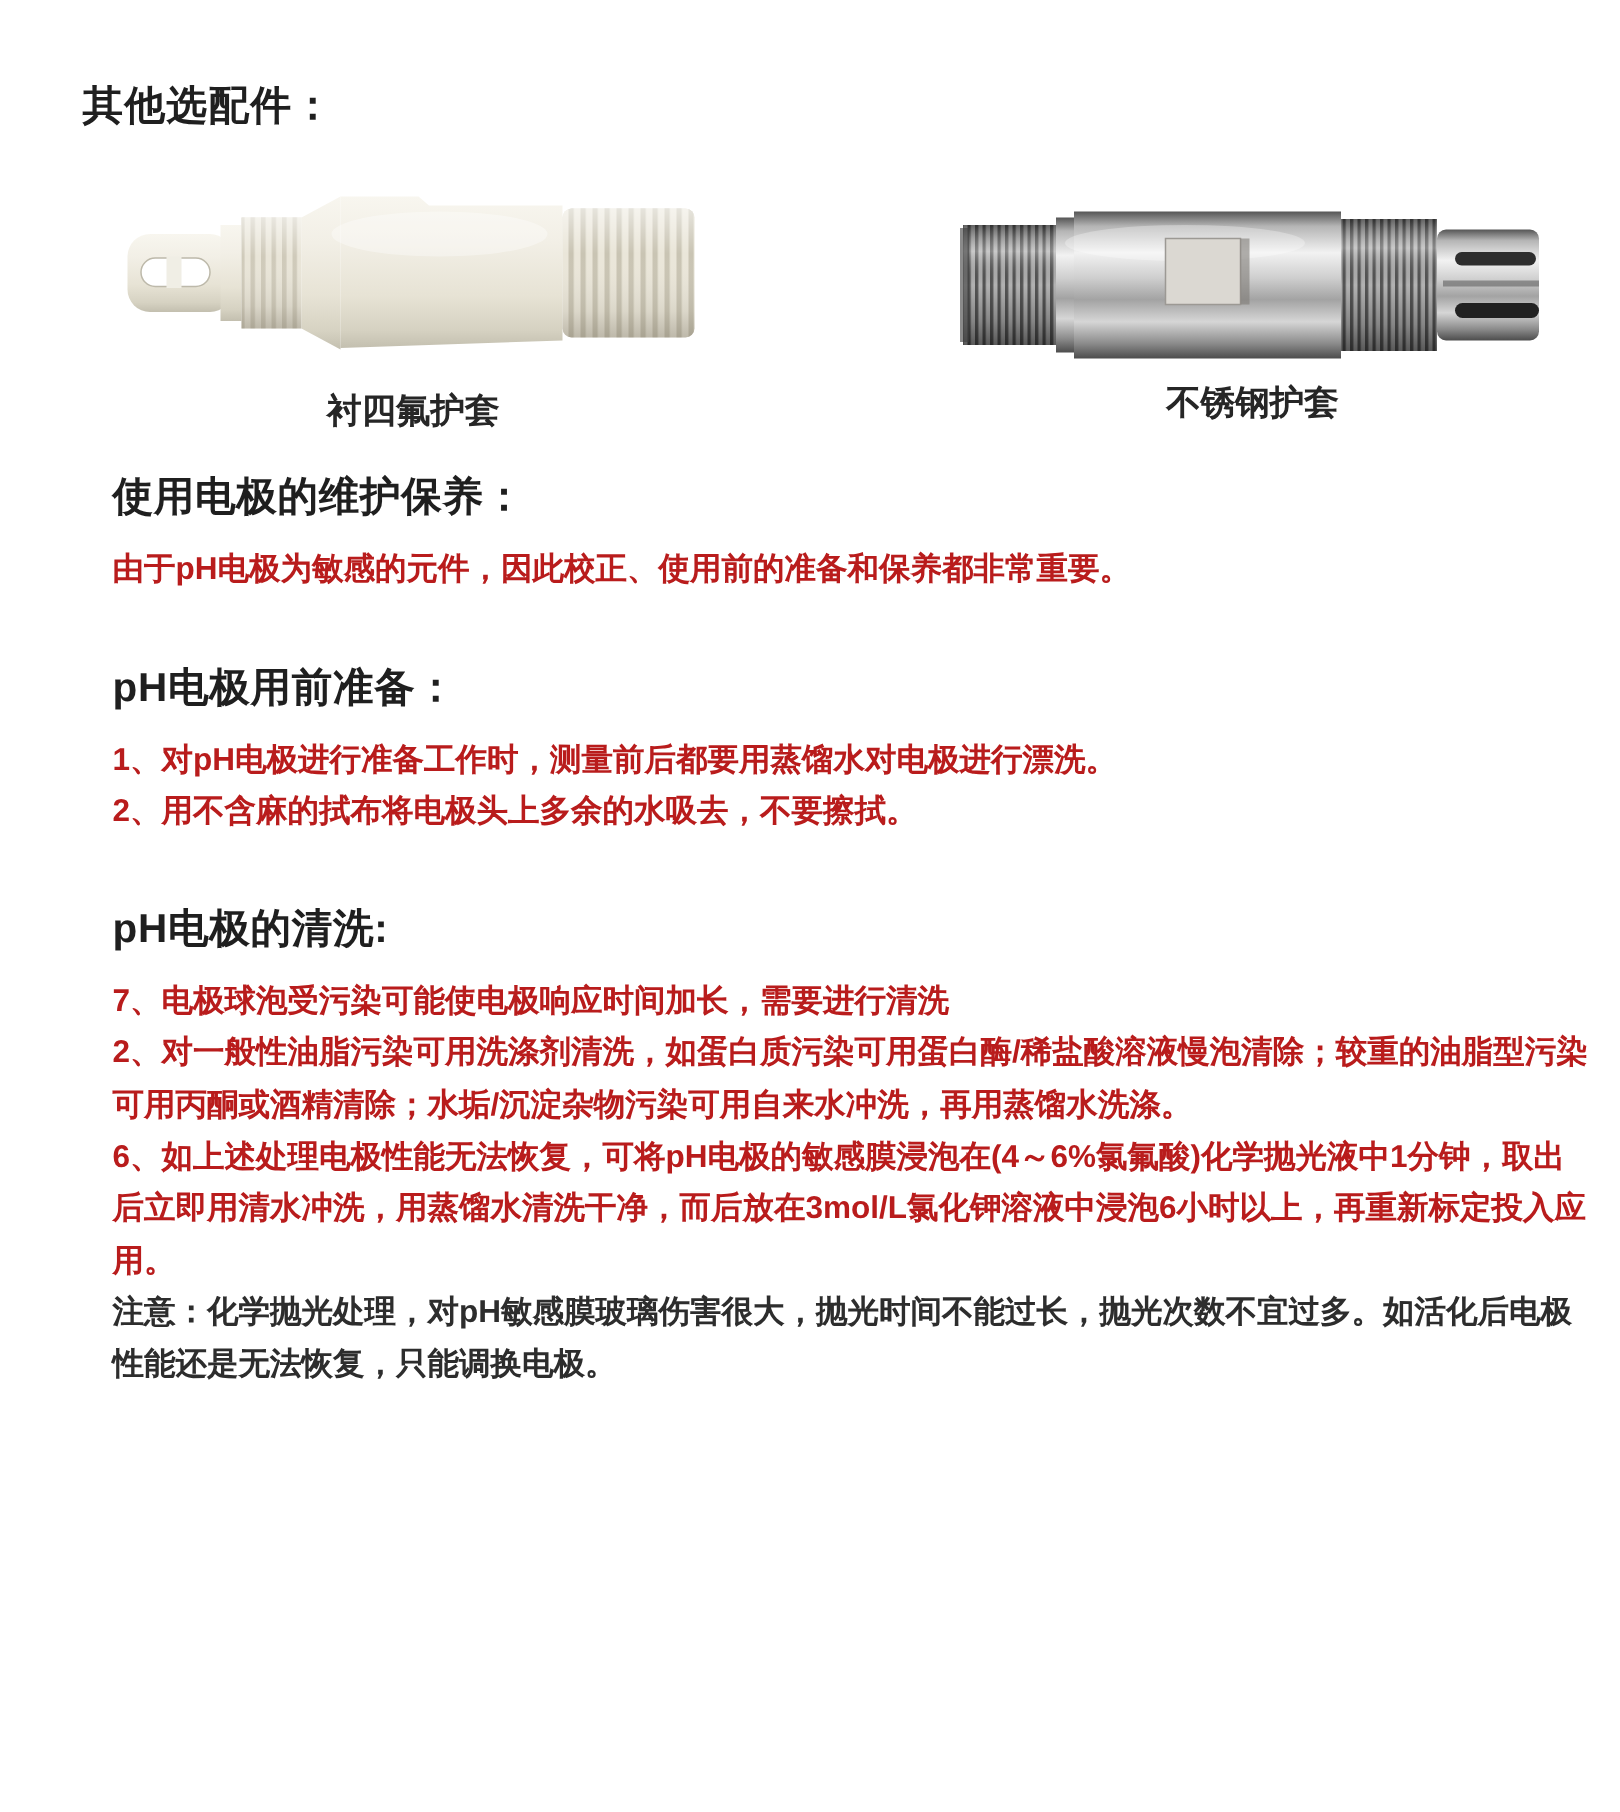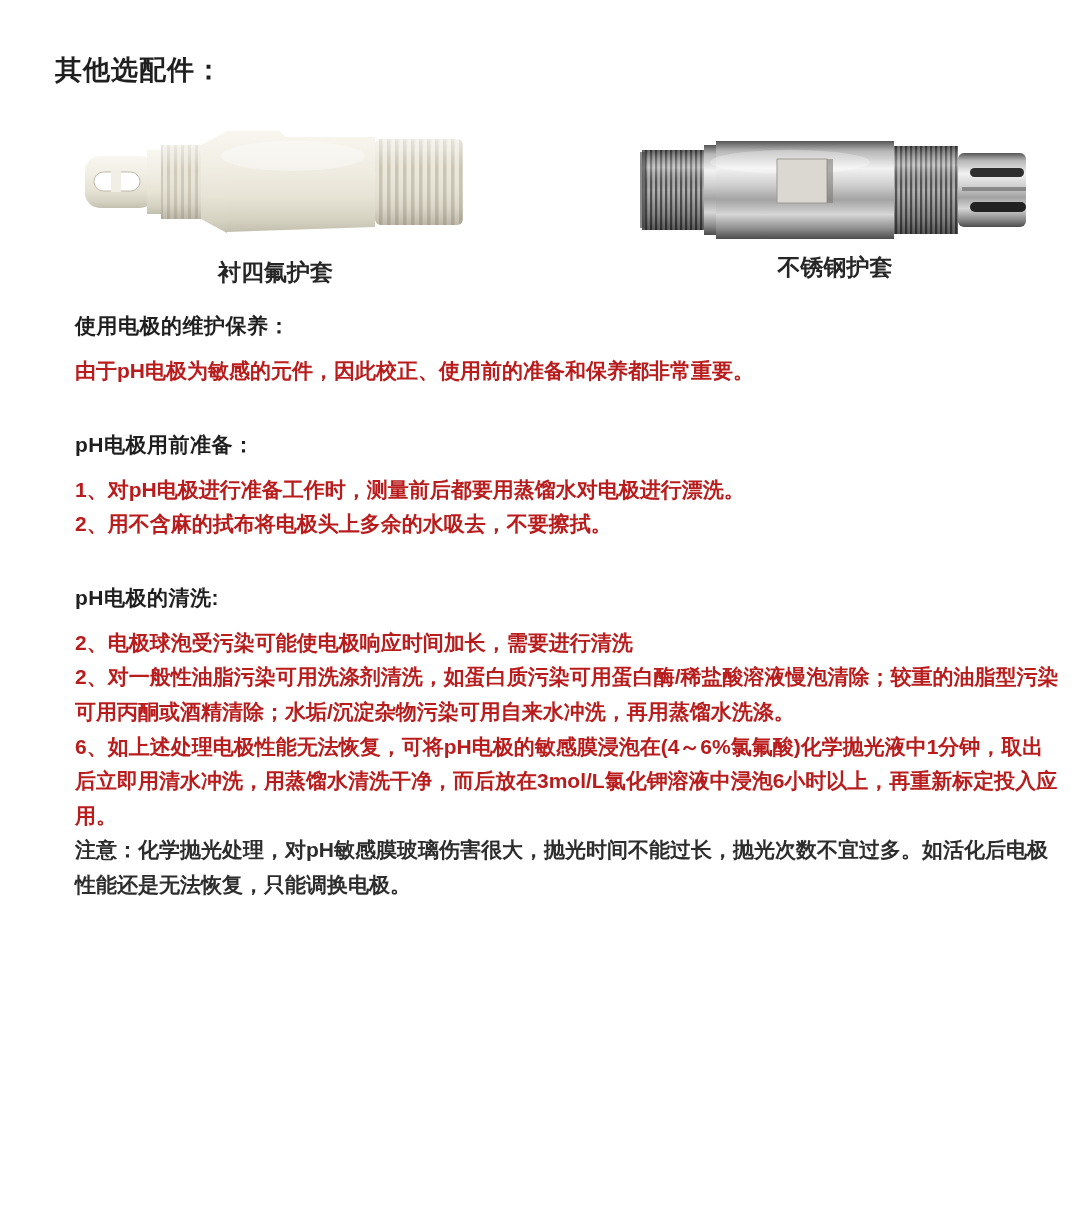--- a/index.html
+++ b/index.html
@@ -48,21 +48,21 @@
   .img-box { display: block; }
   figcaption.product-label {
     margin-top: 8px;
     font-size: 23px;
     font-weight: 600;
     color: #262626;
   }
   section.doc-section { margin-left: 20px; }
   section.doc-section h2 {
     margin: 42px 0 14px 0;
-    font-size: 21px;
+    font-size: 27px;
     font-weight: 700;
     color: #1f1f1f;
     letter-spacing: 0.5px;
   }
   section.doc-section.first h2 { margin-top: 24px; }
   section.doc-section p.body-line {
     margin: 0;
     font-size: 21px;
     line-height: 34.6px;
     font-weight: 600;
@@ -196,19 +196,19 @@
 
 
   <section class="doc-section">
     <h2>pH电极用前准备：</h2>
     <p class="body-line">1、对pH电极进行准备工作时，测量前后都要用蒸馏水对电极进行漂洗。</p>
     <p class="body-line">2、用不含麻的拭布将电极头上多余的水吸去，不要擦拭。</p>
   </section>
 
   <section class="doc-section">
     <h2>pH电极的清洗:</h2>
-    <p class="body-line">2、电极球泡受污染可能使电极响应时间加长，需要进行清洗</p>
+    <p class="body-line">7、电极球泡受污染可能使电极响应时间加长，需要进行清洗</p>
     <p class="body-line">2、对一般性油脂污染可用洗涤剂清洗，如蛋白质污染可用蛋白酶/稀盐酸溶液慢泡清除；较重的油脂型污染可用丙酮或酒精清除；水垢/沉淀杂物污染可用自来水冲洗，再用蒸馏水洗涤。</p>
     <p class="body-line">6、如上述处理电极性能无法恢复，可将pH电极的敏感膜浸泡在(4～6%氯氟酸)化学抛光液中1分钟，取出后立即用清水冲洗，用蒸馏水清洗干净，而后放在3mol/L氯化钾溶液中浸泡6小时以上，再重新标定投入应用。</p>
     <p class="note-line">注意：化学抛光处理，对pH敏感膜玻璃伤害很大，抛光时间不能过长，抛光次数不宜过多。如活化后电极性能还是无法恢复，只能调换电极。</p>
   </section>
 
 </div>
 
 </body></html>

